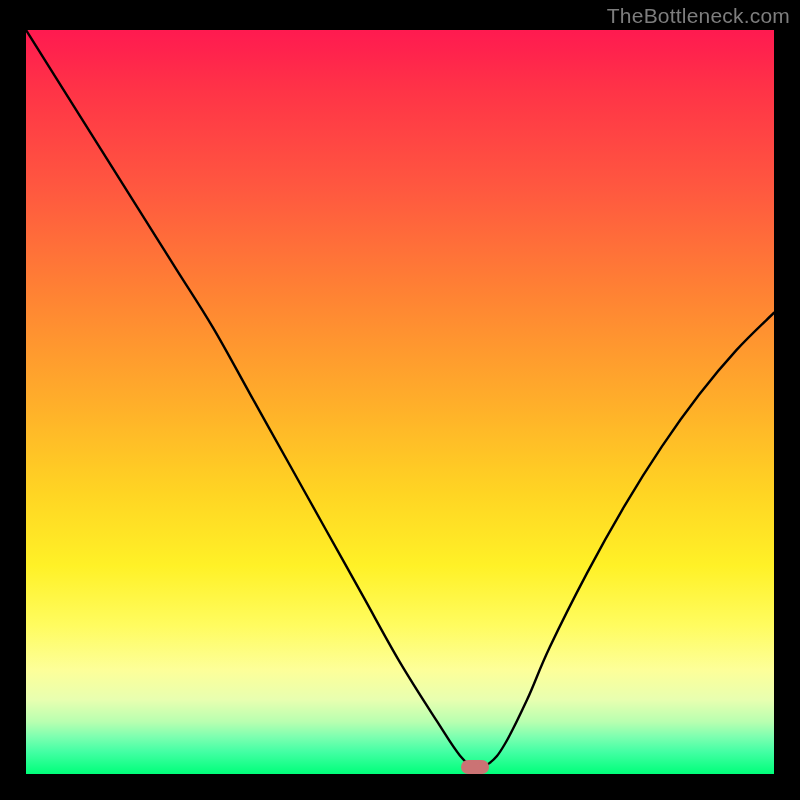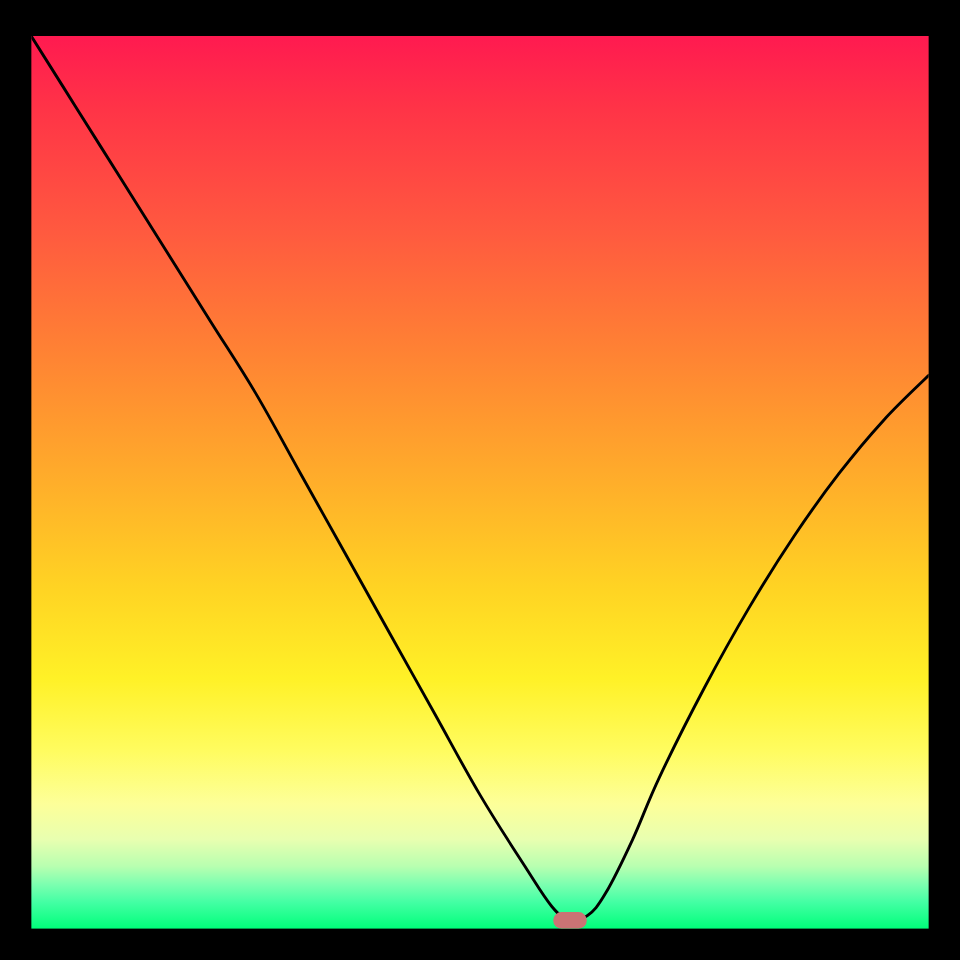--- a/index.html
+++ b/index.html
@@ -67,20 +67,21 @@
     height: 14px;
     border-radius: 7px;
     background: #cb7374;
     transform: translate(-50%, -50%);
   }
 </style>
 </head>
 <body>
 <div id="container">
 
+  <div id="attribution">TheBottleneck.com</div>
 
   <div id="plot-area">
 
     <div id="gradient-bg"></div>
 
     <svg id="curve-svg" viewBox="0 0 748 744" preserveAspectRatio="none">
       <path id="curve-path" fill="none" stroke="#000000" stroke-width="2.4" stroke-linejoin="round" stroke-linecap="round" d="M 0.00 0.00 C 6.73 10.71, 23.94 38.09, 37.40 59.52 C 50.86 80.95, 61.34 97.61, 74.80 119.04 C 88.26 140.47, 98.74 157.13, 112.20 178.56 C 125.66 199.99, 136.14 216.65, 149.60 238.08 C 163.06 259.51, 173.54 274.83, 187.00 297.60 C 200.46 320.37, 210.94 340.45, 224.40 364.56 C 237.86 388.67, 248.34 407.41, 261.80 431.52 C 275.26 455.63, 285.74 474.37, 299.20 498.48 C 312.66 522.59, 323.14 541.33, 336.60 565.44 C 350.06 589.55, 360.54 609.63, 374.00 632.40 C 387.46 655.17, 400.63 675.18, 411.40 691.92 C 422.17 708.66, 427.11 717.36, 433.84 725.40 C 440.57 733.44, 443.41 735.22, 448.80 736.56 C 454.19 737.90, 458.37 736.86, 463.76 732.84 C 469.15 728.82, 471.99 725.62, 478.72 714.24 C 485.45 702.86, 493.08 687.01, 501.16 669.60 C 509.24 652.19, 512.83 640.29, 523.60 617.52 C 534.37 594.75, 547.54 568.56, 561.00 543.12 C 574.46 517.68, 584.94 498.93, 598.40 476.16 C 611.86 453.39, 622.34 436.73, 635.80 416.64 C 649.26 396.55, 659.74 381.97, 673.20 364.56 C 686.66 347.15, 697.14 334.65, 710.60 319.92 C 724.06 305.19, 741.27 289.42, 748.00 282.72"></path>
     </svg>
 
     <div id="marker" style="left: 448.8px; top: 736.56px; background: rgb(203, 115, 116);"></div>

